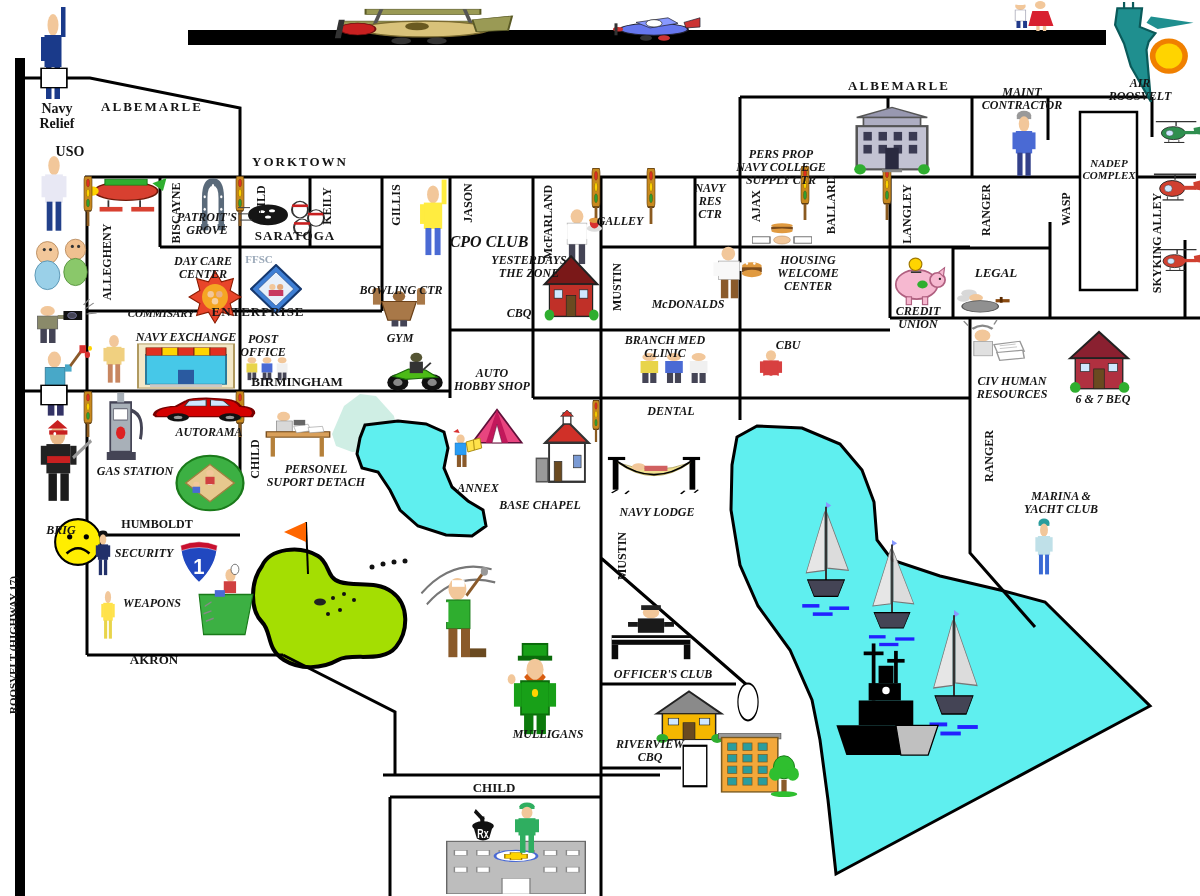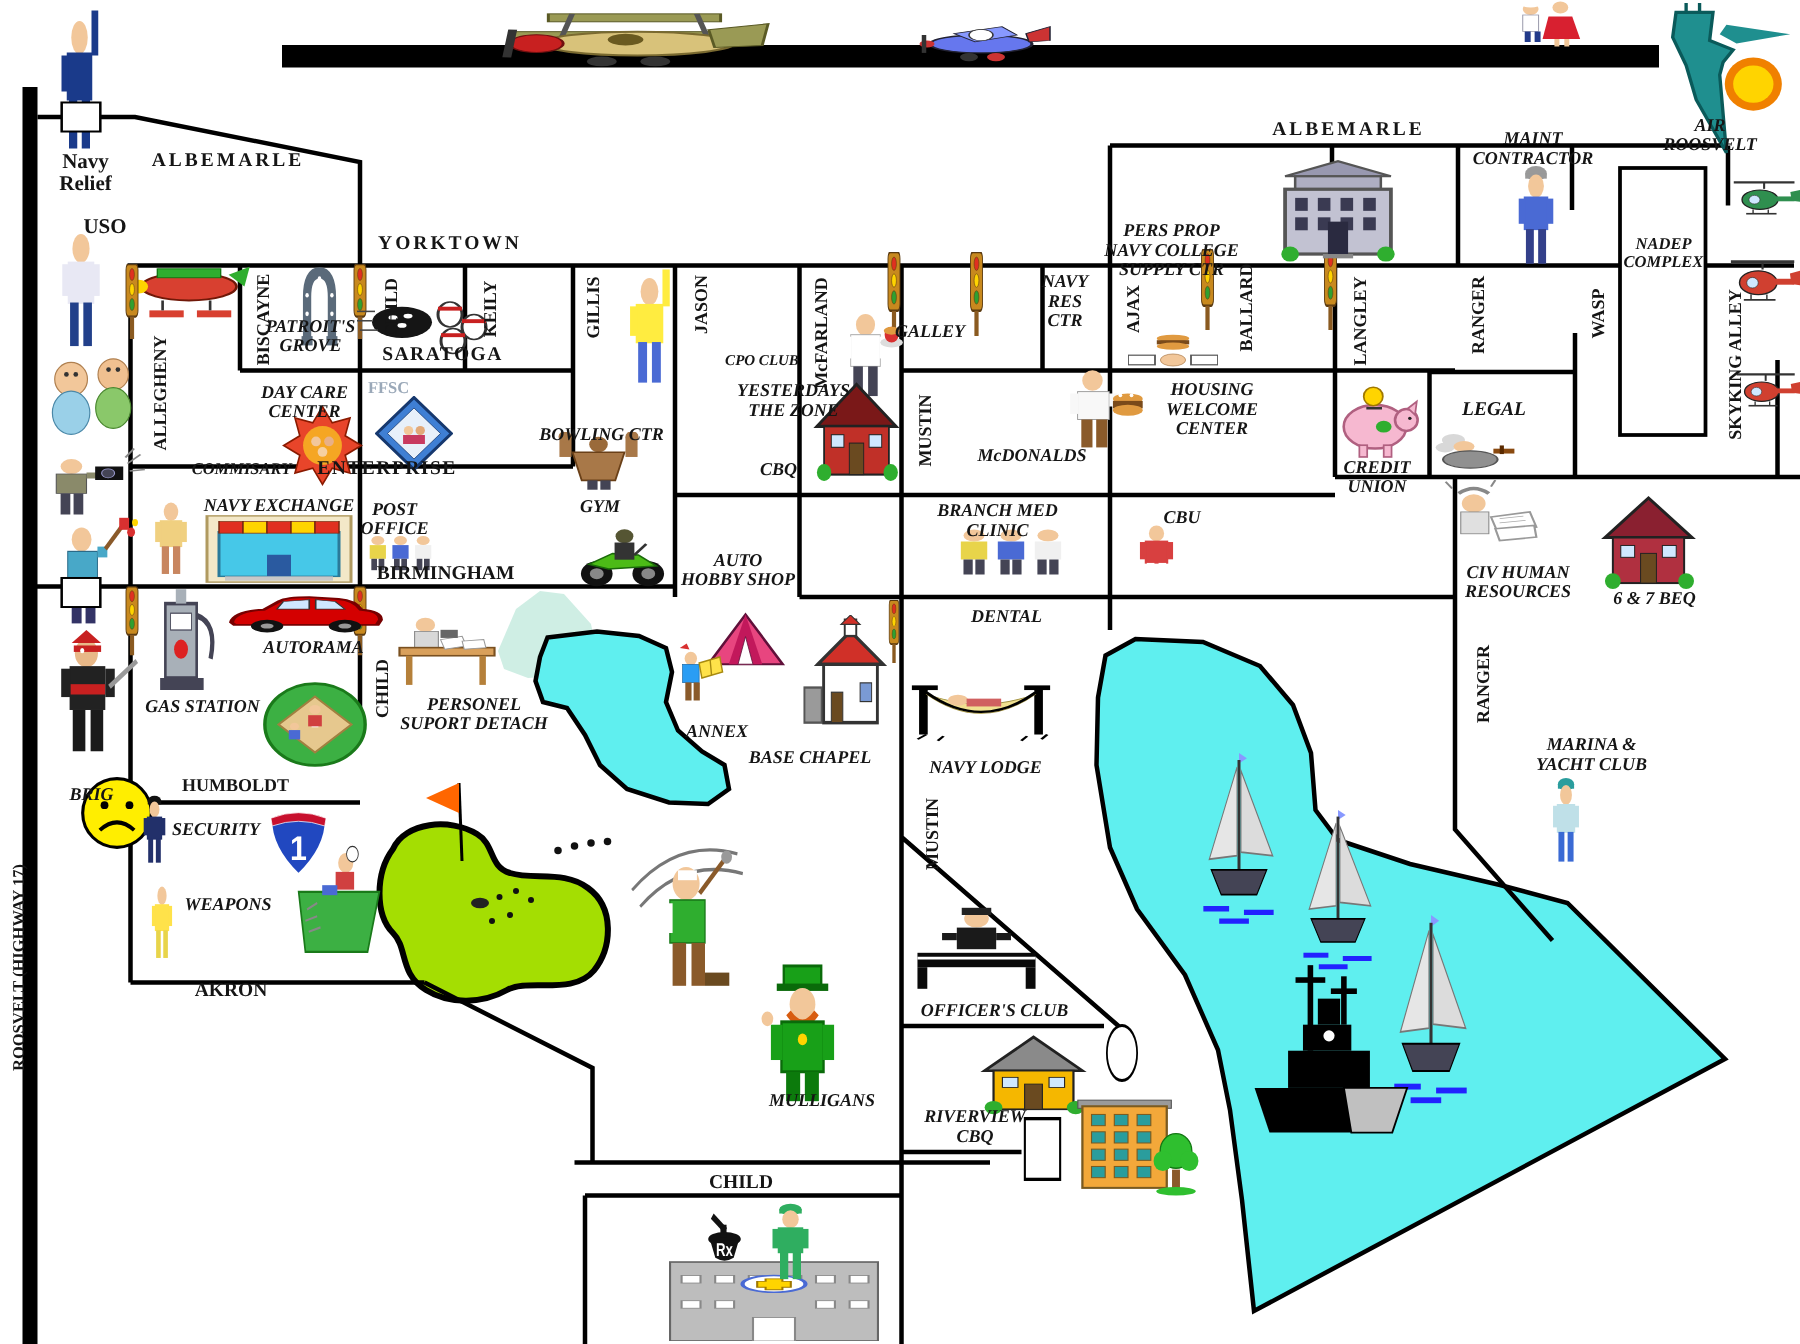--- a/index.html
+++ b/index.html
@@ -68,21 +68,21 @@
 SUPPLY CTR</div>
       <div class="lbl ital" style="left: 710px; top: 201px; font-size: 12px;">NAVY
 RES
 CTR</div>
       <div class="lbl ital" style="left: 1109px; top: 170px; font-size: 11px;">NADEP
 COMPLEX</div>
       <div class="lbl ital" style="left: 207px; top: 224px; font-size: 12px;">PATROIT'S
 GROVE</div>
       <div class="lbl" style="left: 295px; top: 236px; font-size: 13px; letter-spacing: 1px;">SARATOGA</div>
       <div class="lbl ital" style="left: 620px; top: 221px; font-size: 12px;">GALLEY</div>
-      <div class="lbl ital" style="left: 508px; top: 242px; font-size: 10px;">CPO CLUB</div>
+      <div class="lbl ital" style="left: 489px; top: 242px; font-size: 16px;">CPO CLUB</div>
       <div class="lbl ital" style="left: 517px; top: 267px; font-size: 12px; margin-left: 12px;">YESTERDAYS
 THE ZONE</div>
       <div class="lbl ital" style="left: 203px; top: 268px; font-size: 12px;">DAY CARE
 CENTER</div>
       <div class="lbl" style="left: 259px; top: 260px; font-size: 11px; color: rgb(154, 168, 184);">FFSC</div>
       <div class="lbl" style="left: 258px; top: 312px; font-size: 13px; letter-spacing: 1px;">ENTERPRISE</div>
       <div class="lbl ital" style="left: 401px; top: 290px; font-size: 12px; text-align: center;">BOWLING CTR</div>
       <div class="lbl ital" style="left: 137px; top: 314px; font-size: 11px; padding-left: 48px;">COMMISARY</div>
       <div class="lbl ital" style="left: 186px; top: 337px; font-size: 12px;">NAVY EXCHANGE</div>
       <div class="lbl ital" style="left: 263px; top: 346px; font-size: 12px;">POST

